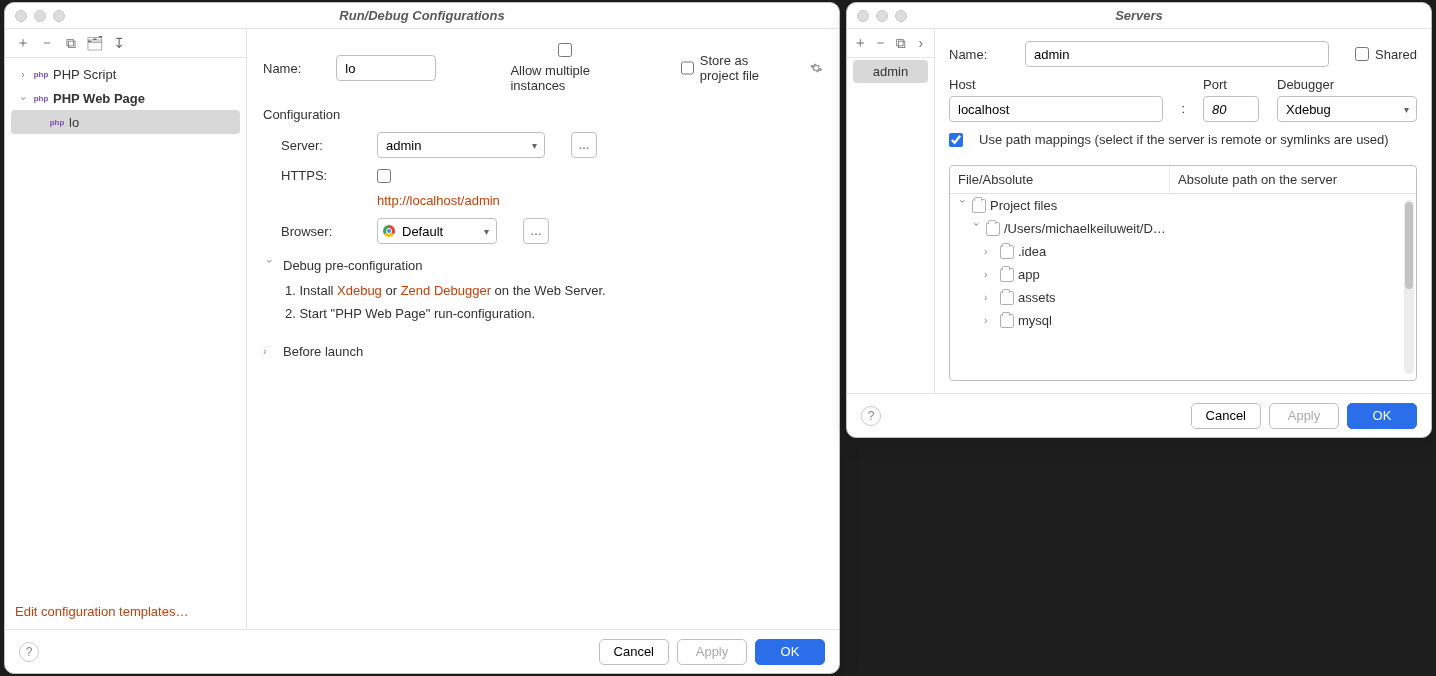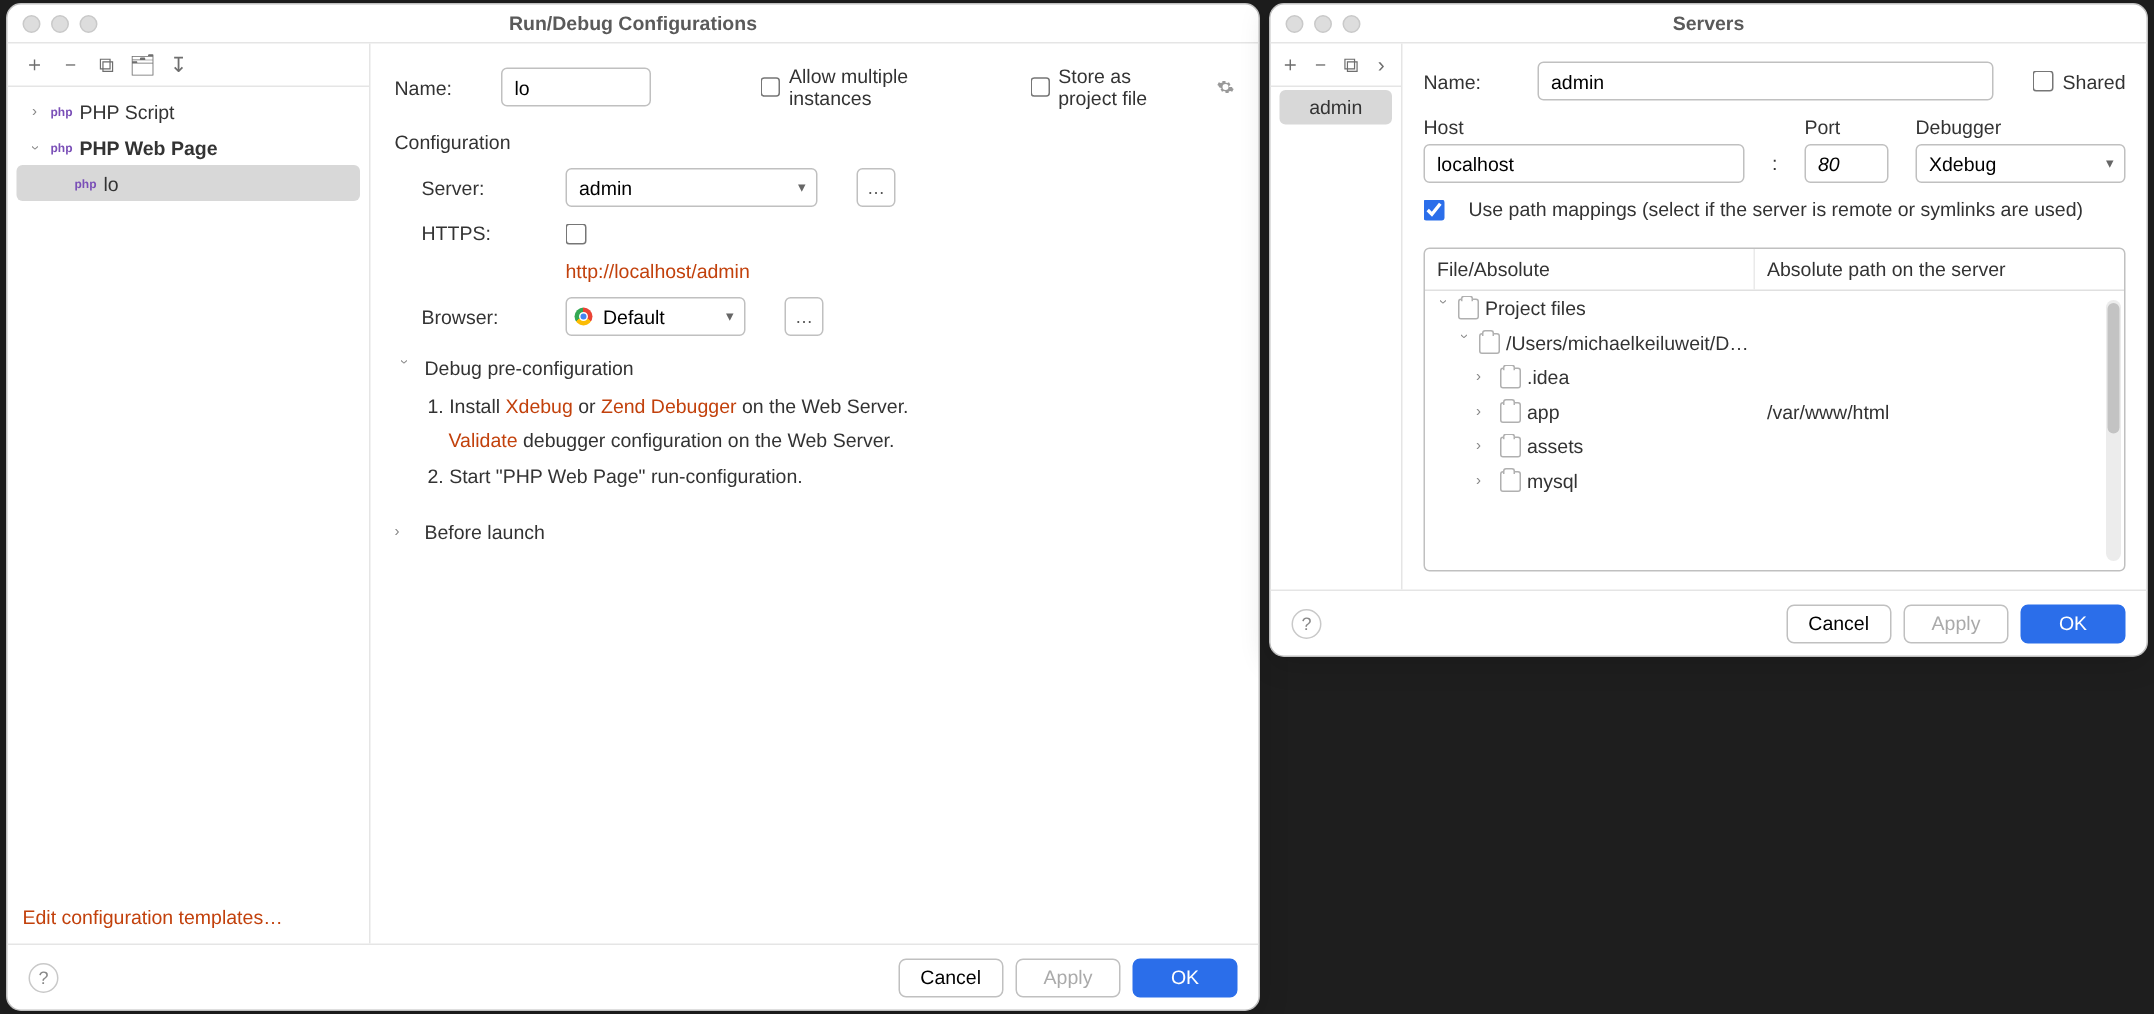--- a/index.html
+++ b/index.html
@@ -21,20 +21,21 @@
     box-shadow: 0 4px 20px rgba(0,0,0,0.15);
     display: flex;
     flex-direction: column;
   }
   .titlebar {
     height: 26px;
     display: flex;
     align-items: center;
     border-bottom: 1px solid #e5e5e5;
     position: relative;
+    font-style: italic;
   }
   .traffic-lights {
     display: flex;
     gap: 7px;
     padding-left: 10px;
     position: absolute;
     left: 0;
   }
   .traffic-light {
     width: 12px; height: 12px; border-radius: 50%;
@@ -351,21 +352,21 @@
       <div class="tree-footer">
         <span class="link">Edit configuration templates…</span>
       </div>
     </div>
 
     <div class="form-pane">
       <div class="row">
         <span class="lbl" style="width:60px;">Name:</span>
         <input type="text" style="width: 100px;" value="lo">
         <span style="width:28px;"></span>
-        <label style="display:flex;align-items:center;gap:6px;">
+        <label style="display:flex;align-items:center;gap:6px;flex-direction:column;">
           <input type="checkbox" style="">
           <span>Allow multiple instances</span>
         </label>
         <span style="width:12px;"></span>
         <label style="display:flex;align-items:center;gap:6px;">
           <input type="checkbox" style="">
           <span>Store as project file</span>
         </label>
         <svg class="gear-icon" viewBox="0 0 24 24">
             <path fill="currentColor" d="M12 8a4 4 0 1 0 0 8 4 4 0 0 0 0-8zm9 4a7 7 0 0 1-.1 1.2l2 1.6-2 3.4-2.4-.8a7 7 0 0 1-2 .1l-.4 2.5h-4l-.4-2.5a7 7 0 0 1-2-.1l-2.4.8-2-3.4 2-1.6A7 7 0 0 1 3 12a7 7 0 0 1 .1-1.2l-2-1.6 2-3.4 2.4.8a7 7 0 0 1 2-.1L7.9 4h4l.4 2.5a7 7 0 0 1 2 .1l2.4-.8 2 3.4-2 1.6c.1.4.1.8.1 1.2z"></path>
@@ -400,23 +401,20 @@
         </div>
       </div>
 
       <div class="expander-row" style="margin-top:14px;">
         <span class="chev" style="transform:rotate(90deg);display:inline-block;">›</span>
         <span>Debug pre-configuration</span>
       </div>
       <div class="debug-list">
         <div>
           <span>1. Install </span><span class="link">Xdebug</span><span> or </span><span class="link">Zend Debugger</span><span> on the Web Server.</span>
-        </div>
-        <div style="padding-left:14px;">
-          <span class="link">Validate</span><span> debugger configuration on the Web Server.</span>
         </div>
         <div>2. Start "PHP Web Page" run-configuration.</div>
       </div>
 
       <div class="expander-row" style="margin-top:18px;">
         <span class="chev">›</span>
         <span>Before launch</span>
       </div>
     </div>
   </div>
@@ -513,21 +511,20 @@
                 <span>.idea</span>
               </div>
             <div class="c2"></div>
           </div>
           <div class="map-row">
             <div class="c1" style="padding-left:34px;">
                 <span class="chev">›</span>
                 <span class="folder-icon"></span>
                 <span>app</span>
               </div>
-            <div class="c2">/var/www/html</div>
           </div>
           <div class="map-row">
             <div class="c1" style="padding-left:34px;">
                 <span class="chev">›</span>
                 <span class="folder-icon"></span>
                 <span>assets</span>
               </div>
             <div class="c2"></div>
           </div>
           <div class="map-row">

